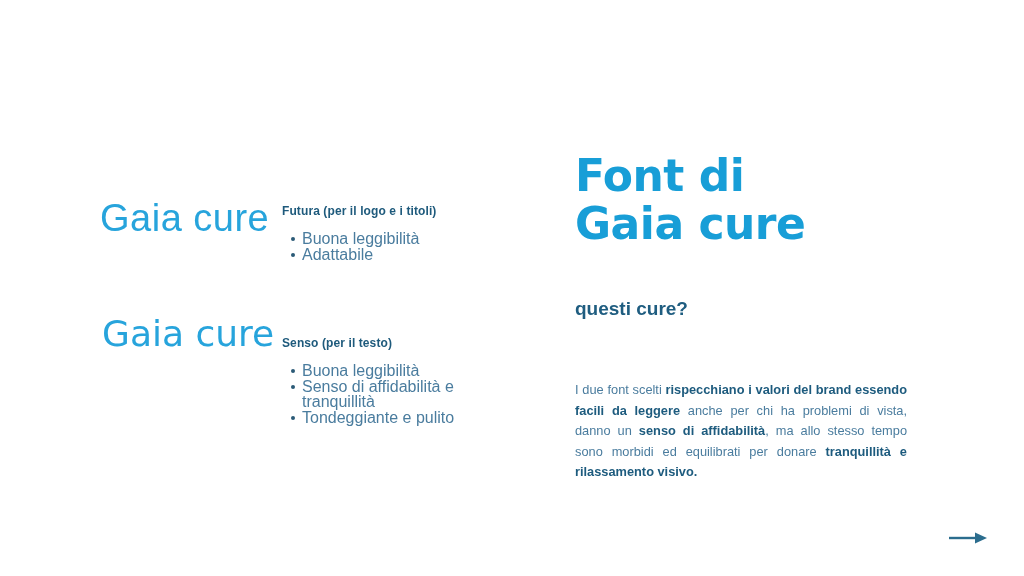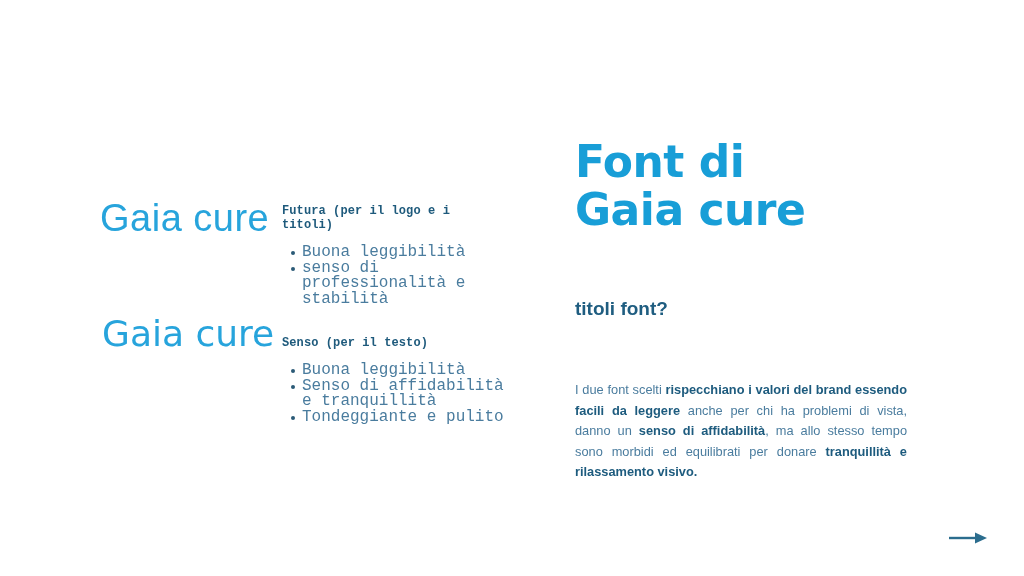--- a/index.html
+++ b/index.html
@@ -39,21 +39,20 @@
     font-size: 36px;
     font-weight: 400;
     font-family: "DejaVu Sans", sans-serif;
   }
 
   
   .font-section {
     position: absolute;
     left: 282px;
     width: 225px;
-    font-family: Liberation Mono, monospace;
   }
   .section-futura { top: 204px; }
   .section-nunito { top: 336px; }
   .font-section h3 {
     margin: 0;
     font-size: 12px;
     font-weight: 700;
     color: var(--heading_navy, #1e5a7c);
     letter-spacing: 0.1px;
   }
@@ -76,21 +75,21 @@
     width: 4px;
     height: 4px;
     border-radius: 50%;
     background: var(--bullet_navy, #2b5a77);
   }
 
   
   .main-title {
     position: absolute;
     left: 575px;
-    top: 109px;
+    top: 123px;
     font-size: 44px;
     line-height: 48px;
     font-weight: 800;
     color: var(--title_blue, #189ed7);
     font-family: "DejaVu Sans", sans-serif;
     letter-spacing: -0.5px;
   }
   .main-subtitle {
     position: absolute;
     left: 575px;
@@ -133,41 +132,41 @@
 <div class="slide">
 
   <div class="sample sample-futura">Gaia cure</div>
 
   <div class="sample sample-nunito">Gaia cure</div>
 
   <section class="font-section section-futura">
     <h3>Futura (per il logo e i titoli)</h3>
     <ul>
         <li>Buona leggibilità</li>
-        <li>senso di professionalità e stabilità</li>
+        <li>Adattabile</li>
       </ul>
   </section>
 
   <section class="font-section section-nunito">
     <h3>Senso (per il testo)</h3>
     <ul>
         <li>Buona leggibilità</li>
         <li>Senso di affidabilità e tranquillità</li>
         <li>Tondeggiante e pulito</li>
       </ul>
   </section>
 
   <h1 class="main-title">
     <span>Font di</span><br>
     <span>Gaia cure</span>
   </h1>
 
   <h2 class="main-subtitle">
     <br>
-    <span>titoli font?</span>
+    <span>questi cure?</span>
   </h2>
 
   <p class="main-paragraph"><span>I due font scelti </span><span class="b">rispecchiano i valori del brand essendo facili da leggere</span><span> anche per chi ha problemi di vista, danno un </span><span class="b">senso di affidabilità</span><span>, ma allo stesso tempo sono morbidi ed equilibrati per donare </span><span class="b">tranquillità e rilassamento visivo.</span></p>
 
   <div class="next-arrow">
     <svg width="40" height="16" viewBox="0 0 40 16" xmlns="http://www.w3.org/2000/svg">
       <line x1="1" y1="8" x2="29" y2="8" stroke="#2b6d8e" stroke-width="2.4"></line>
       <path d="M27 2.5 L39 8 L27 13.5 Z" fill="#2b6d8e"></path>
     </svg>
   </div>

